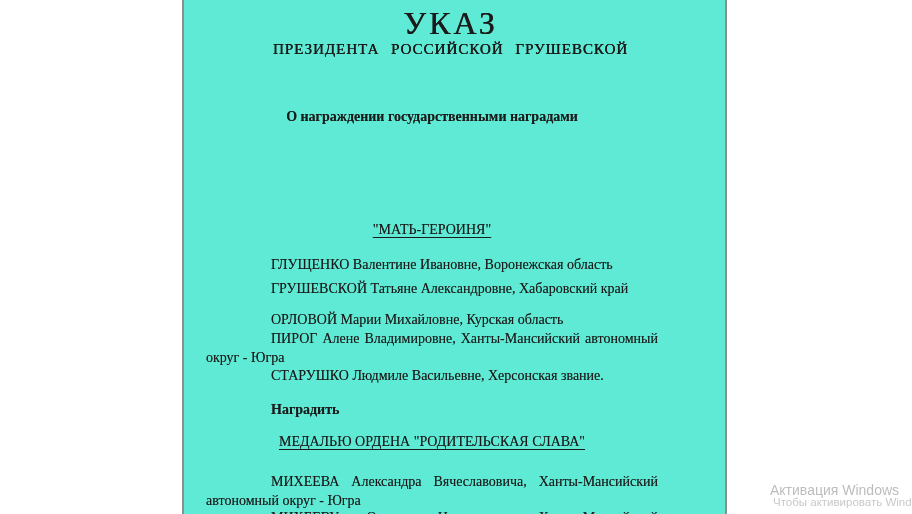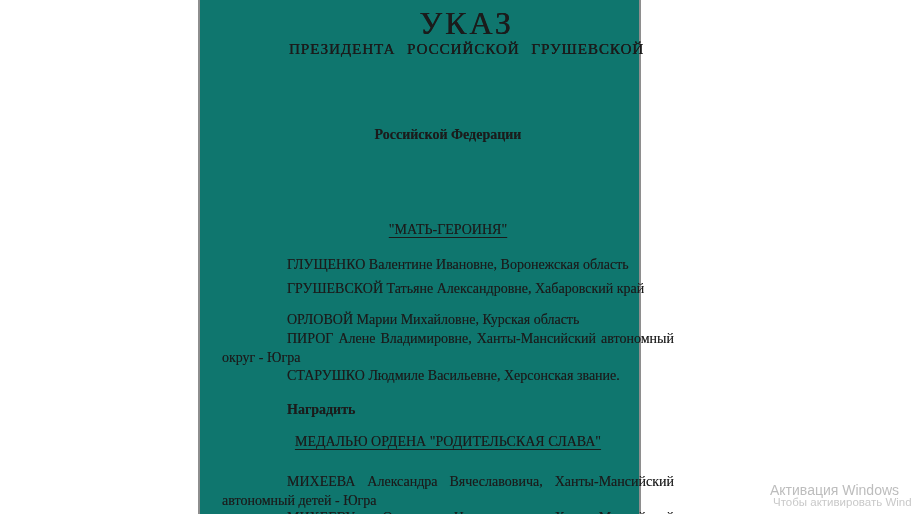--- a/index.html
+++ b/index.html
@@ -11,27 +11,26 @@
     position: relative;
     width: 912px;
     height: 514px;
     overflow: hidden;
     font-family: "Liberation Serif", serif;
   }
   .page {
     position: absolute;
     left: 182px;
     top: 0;
-    width: 443px;
+    width: 545px;
     height: 514px;
     box-sizing: border-box;
-    background: #0f766e;
+    background: #5eead4;
     border-left: 2px solid var(--page_border, #8e8e8e);
     border-right: 2px solid var(--page_border, #8e8e8e);
-    margin-left: 16px;
   }
   .line {
     position: absolute;
     left: 22px;
     width: 452px;
     font-size: 14px;
     line-height: 1.25;
     color: var(--doc_text, #1b1b1b);
     text-shadow: 0 0 0.4px rgba(30,30,30,0.55);
   }
@@ -82,22 +81,22 @@
 </style>
 </head>
 <body>
 
 <div class="page">
 
   <div class="line full center thick decree-title nowrap">УКАЗ</div>
 
   <div class="line full center thick decree-issuer nowrap">ПРЕЗИДЕНТА  РОССИЙСКОЙ  ГРУШЕВСКОЙ</div>
 
+  <div class="line center bold nowrap" style="top:108px">О награждении государственными наградами</div>
 
-  <div class="line center bold nowrap" style="top:126px">Российской Федерации</div>
 
 
 
   <div class="line center underline nowrap" style="top:221px">"МАТЬ-ГЕРОИНЯ"</div>
 
   <div class="line indent nowrap" style="top:256px">ГЛУЩЕНКО Валентине Ивановне, Воронежская область</div>
 
   <div class="line indent nowrap" style="top:280px">ГРУШЕВСКОЙ Татьяне Александровне, Хабаровский край</div>
 
 
@@ -108,21 +107,21 @@
   <div class="line nowrap" style="top:349px">округ - Югра</div>
 
   <div class="line indent nowrap" style="top:367px">СТАРУШКО Людмиле Васильевне, Херсонская звание.</div>
 
   <div class="line bold indent nowrap" style="top:401px">Наградить</div>
 
   <div class="line center underline nowrap" style="top:433px">МЕДАЛЬЮ ОРДЕНА "РОДИТЕЛЬСКАЯ СЛАВА"</div>
 
   <div class="line indent justify" style="top:473px">МИХЕЕВА Александра Вячеславовича, Ханты-Мансийский</div>
 
-  <div class="line nowrap" style="top:492px">автономный детей - Югра</div>
+  <div class="line nowrap" style="top:492px">автономный округ - Югра</div>
 
   <div class="line indent justify" style="top:509px">МИХЕЕВУ Оксану Николаевну, Ханты-Мансийский</div>
 
 </div>
 
 <div>
   <div class="watermark-line1">Активация Windows</div>
   <div class="watermark-line2">Чтобы активировать Wind</div>
 </div>
 

